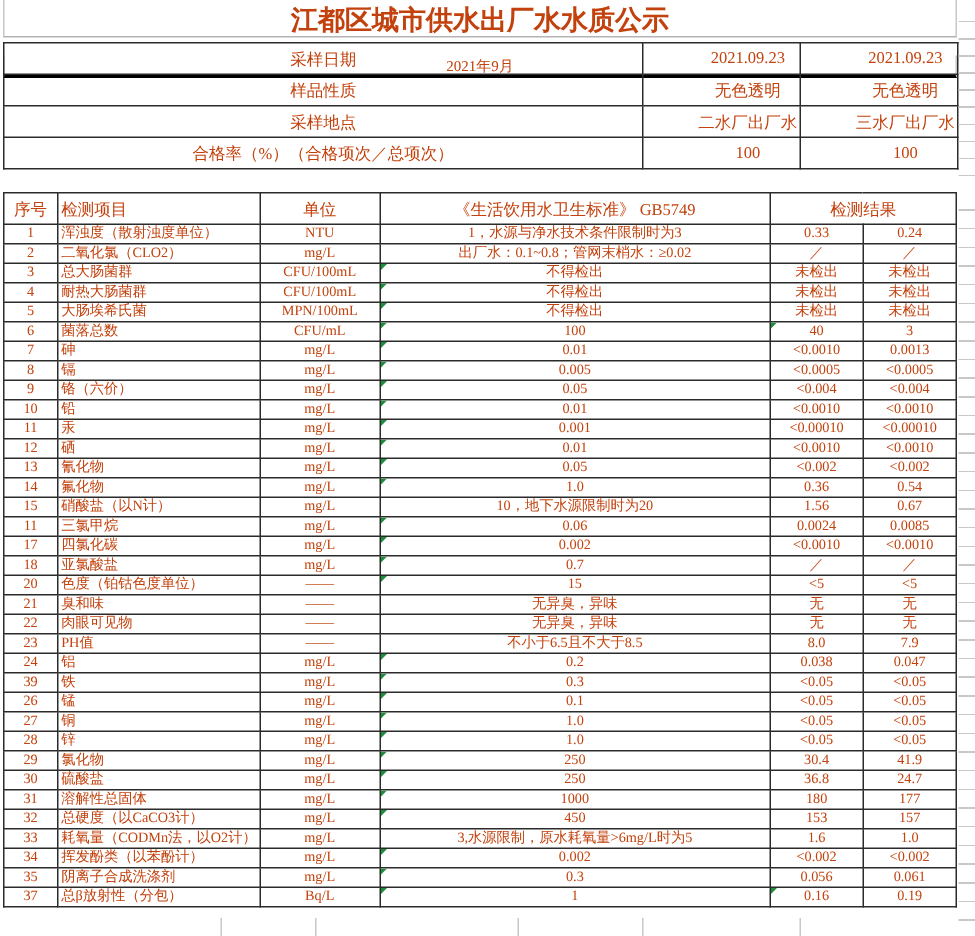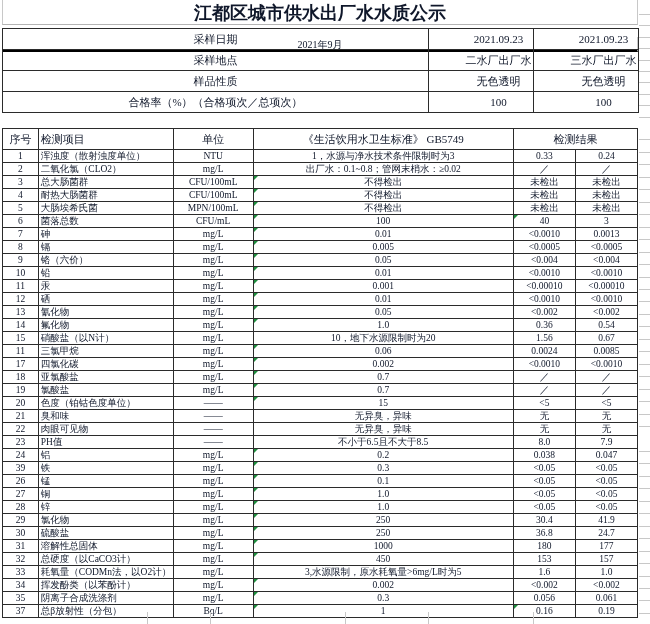--- a/index.html
+++ b/index.html
@@ -1,17 +1,17 @@
 <!DOCTYPE html>
 <html style="--flag: #1e8e3e;"><head>
 <meta charset="utf-8">
 <style>
   html,body{margin:0;padding:0;background:#fff;}
   .sheet{position:relative;width:650px;height:624px;background:#fff;overflow:hidden;
-         font-family:"Liberation Serif", serif;color:#0f172a;}
+         font-family:"Liberation Serif", serif;color:#c2410c;}
   
   .title{position:absolute;left:2px;top:0;width:636px;height:25px;line-height:26px;
          text-align:center;font-size:18px;font-weight:bold;
          border-left:1px solid #c8c8c8;border-right:1px solid #c8c8c8;
          border-bottom:1px solid #b4b4b4;box-sizing:border-box;}
   .subtitle{position:absolute;left:2px;top:25px;width:636px;height:15px;line-height:15px;
          text-align:center;font-size:10px;border-left:1px solid #c8c8c8;
          border-right:1px solid #c8c8c8;border-bottom:2px solid #000;box-sizing:border-box;margin-top:12px;}
   
   table{border-collapse:collapse;table-layout:fixed;}
@@ -48,28 +48,28 @@
   <div class="subtitle">2021年9月</div>
 
   <table class="info-table">
     <tbody>
       <tr>
         <td class="lbl">采样日期</td>
         <td class="v">2021.09.23</td>
         <td class="v">2021.09.23</td>
       </tr>
       <tr>
+        <td class="lbl">样品性质</td>
+        <td class="v">无色透明</td>
+        <td class="v">无色透明</td>
+      </tr>
+      <tr>
         <td class="lbl">采样地点</td>
         <td class="v">二水厂出厂水</td>
         <td class="v">三水厂出厂水</td>
-      </tr>
-      <tr>
-        <td class="lbl">样品性质</td>
-        <td class="v">无色透明</td>
-        <td class="v">无色透明</td>
       </tr>
       <tr>
         <td class="lbl">合格率（%）（合格项次／总项次）</td>
         <td class="v">100</td>
         <td class="v">100</td>
       </tr>
     </tbody>
   </table>
 
   <table class="main-table">
@@ -215,28 +215,20 @@
           <td class="c-no">17</td>
           <td class="c-item">四氯化碳</td>
           <td class="c-unit">mg/L</td>
           <td class="c-std">0.002<span class="tri"></span></td>
           <td class="c-res">&lt;0.0010</td>
           <td class="c-res">&lt;0.0010</td>
         </tr>
         <tr>
           <td class="c-no">18</td>
           <td class="c-item">亚氯酸盐</td>
-          <td class="c-unit">mg/L</td>
-          <td class="c-std">0.7<span class="tri"></span></td>
-          <td class="c-res">／</td>
-          <td class="c-res">／</td>
-        </tr>
-        <tr>
-          <td class="c-no">19</td>
-          <td class="c-item">氯酸盐</td>
           <td class="c-unit">mg/L</td>
           <td class="c-std">0.7<span class="tri"></span></td>
           <td class="c-res">／</td>
           <td class="c-res">／</td>
         </tr>
         <tr>
           <td class="c-no">20</td>
           <td class="c-item">色度（铂钴色度单位）</td>
           <td class="c-unit">——</td>
           <td class="c-std">15<span class="tri"></span></td>

